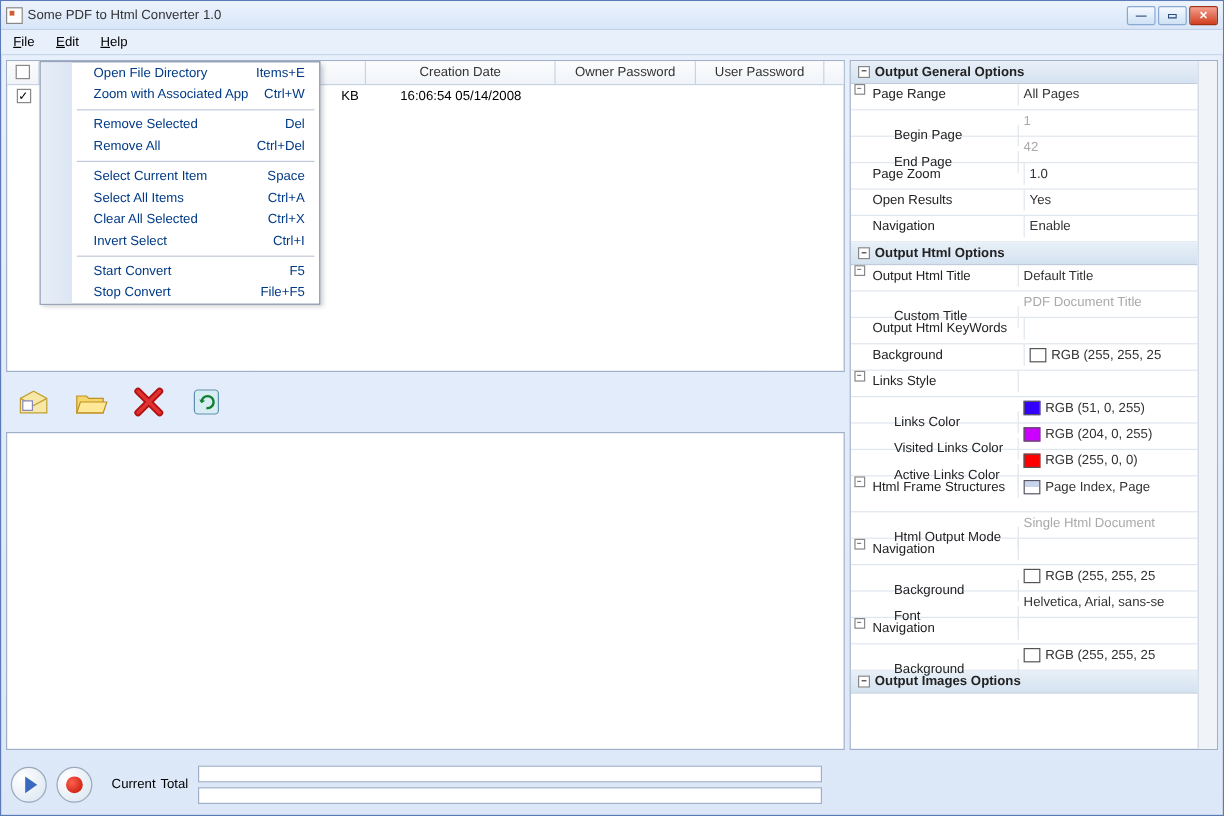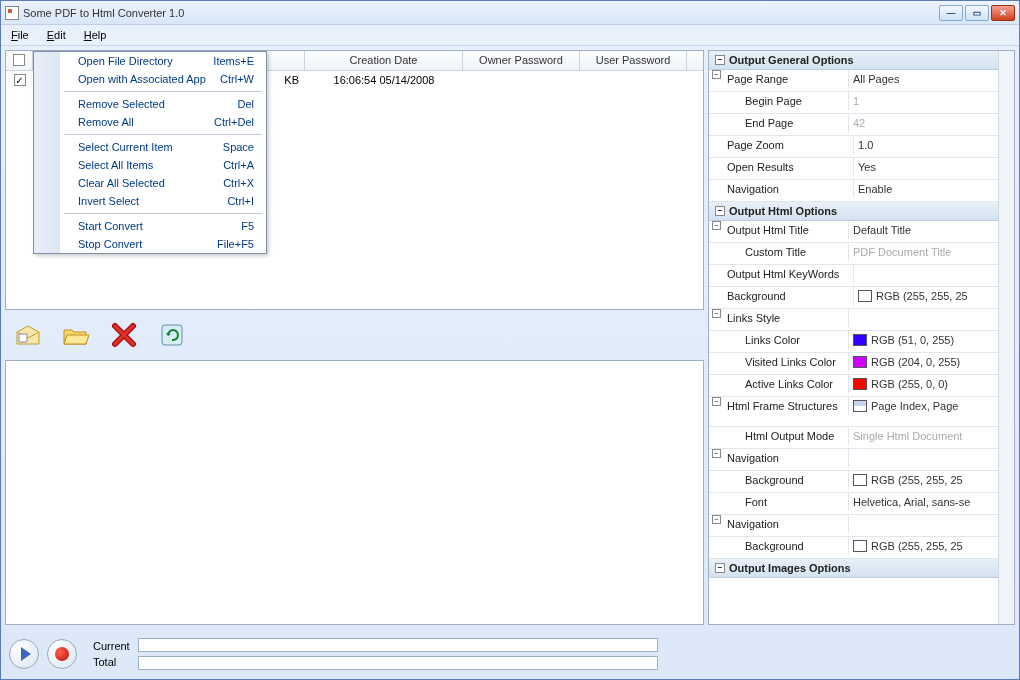--- a/index.html
+++ b/index.html
@@ -34,30 +34,30 @@
 .output-area { flex: 1; background: #fff; border: 1px solid #a0b0c8; }
 .right-panel { width: 307px; background: #fff; border: 1px solid #a0b0c8; overflow: hidden; position: relative; }
 .right-scroll { position: absolute; right: 0; top: 0; bottom: 0; width: 16px; background: #f0f4f8; border-left: 1px solid #d0d8e4; }
 .props { width: calc(100% - 16px); }
 .prop-header { background: linear-gradient(to bottom, #e8f0f8 0%, #d4e2f0 100%); padding: 3px 2px; font-weight: bold; color: #222; display: flex; align-items: center; border-bottom: 1px solid #c0ccdc; }
 .prop-header .toggle { width: 10px; height: 10px; border: 1px solid #888; margin: 0 4px; display: inline-flex; align-items: center; justify-content: center; font-size: 8px; line-height: 1; background: #fff; }
 .prop-row { display: flex; border-bottom: 1px solid #e0e6ee; height: 22px; align-items: flex-start; }
 .prop-row .toggle-cell { width: 14px; display: flex; align-items: center; justify-content: center; }
 .prop-row .toggle-cell .toggle { width: 9px; height: 9px; border: 1px solid #888; display: inline-flex; align-items: center; justify-content: center; font-size: 7px; background: #fff; }
 .prop-label { width: 131px; padding: 3px 4px; color: #222; border-right: 1px solid #e0e6ee; }
-.prop-label.indent { padding-left: 22px; }
+.prop-label.indent { padding-left: 22px; margin-top: 12px; }
 .prop-value { flex: 1; padding: 3px 4px; color: #333; display: flex; align-items: center; gap: 4px; overflow: hidden; white-space: nowrap; }
 .prop-value.disabled { color: #aaa; }
 .color-swatch { width: 14px; height: 12px; border: 1px solid #555; display: inline-block; flex-shrink: 0; }
 .frame-icon { width: 14px; height: 12px; border: 1px solid #556; background: linear-gradient(to bottom, #c8d4ec 50%, #fff 50%); flex-shrink: 0; }
 .bottom-bar { height: 50px; padding: 4px 8px; display: flex; align-items: center; gap: 8px; }
 .play-btn, .rec-btn { width: 30px; height: 30px; border-radius: 50%; border: 1px solid #9ab; background: radial-gradient(circle at 30% 30%, #fff 0%, #d8e4f0 100%); display: flex; align-items: center; justify-content: center; cursor: pointer; }
 .play-triangle { width: 0; height: 0; border-left: 10px solid #3a6ac0; border-top: 7px solid transparent; border-bottom: 7px solid transparent; margin-left: 3px; }
 .rec-dot { width: 14px; height: 14px; border-radius: 50%; background: radial-gradient(circle at 35% 35%, #ff6050 0%, #c01000 100%); }
-.progress-labels { display: flex; flex-direction: column; gap: 4px; margin-left: 8px; }
+.progress-labels { display: flex; flex-direction: row; gap: 4px; margin-left: 8px; }
 .progress-bar { width: 520px; height: 14px; border: 1px solid #a0b0c8; background: #fff; }
 .progress-rows { display: flex; flex-direction: column; gap: 4px; }
 </style>
 </head>
 <body>
 
 <div class="window">
   <div class="titlebar">
     <div class="titlebar-icon"></div>
     <div class="titlebar-text">Some PDF to Html Converter 1.0</div>
@@ -95,21 +95,21 @@
         </div>
 
         <div class="edit-menu">
           <div class="edit-menu-gutter"></div>
           <div id="edit-menu-items">
               <div class="menu-item">
                 <span>Open File Directory</span>
                 <span>Items+E</span>
               </div>
               <div class="menu-item">
-                <span>Open with Associated App</span>
+                <span>Zoom with Associated App</span>
                 <span>Ctrl+W</span>
               </div>
               <div class="menu-sep"></div>
               <div class="menu-item">
                 <span>Remove Selected</span>
                 <span>Del</span>
               </div>
               <div class="menu-item">
                 <span>Remove All</span>
                 <span>Ctrl+Del</span>

